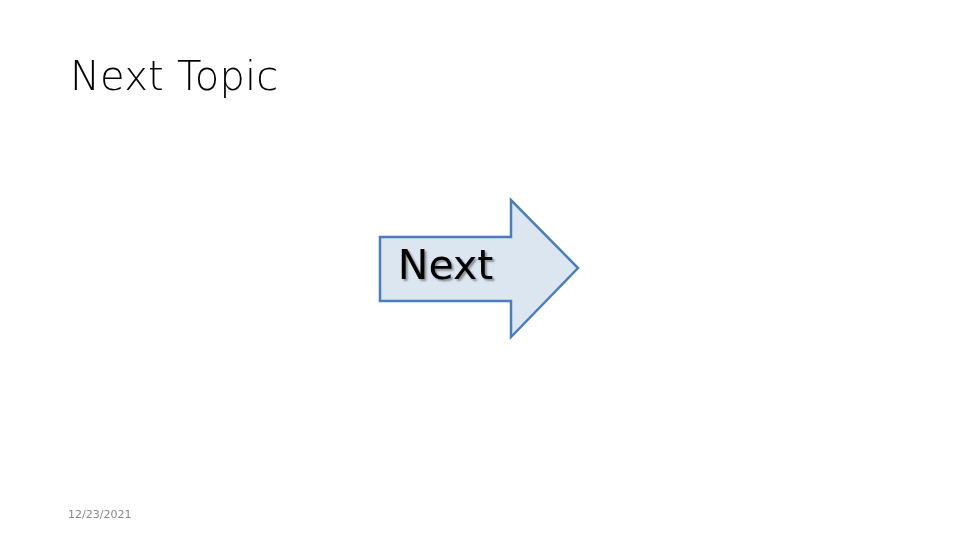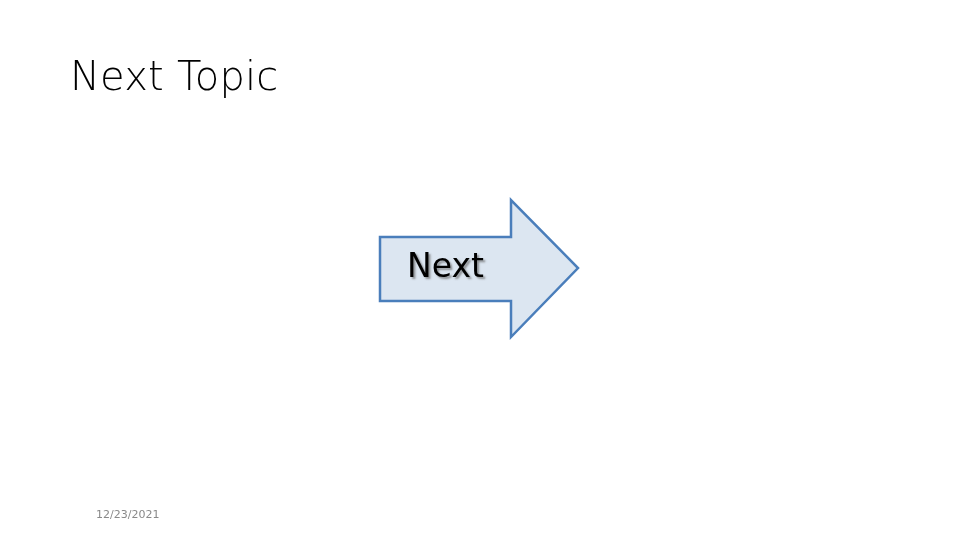--- a/index.html
+++ b/index.html
@@ -53,39 +53,38 @@
   #arrow-label {
     position: absolute;
     left: 380px;
     top: 237px;
     width: 131px;
     height: 56px;
     display: flex;
     align-items: center;
     justify-content: center;
     font-family: "DejaVu Sans", sans-serif;
-    font-size: 33px;
+    font-size: 41px;
     font-weight: 400;
     color: #000000;
     text-shadow: 2px 2px 2px rgba(100,100,100,0.65);
     white-space: nowrap;
     pointer-events: none;
   }
 
   
   #footer-date {
     position: absolute;
     left: 68px;
     top: 508px;
     font-family: "DejaVu Sans", sans-serif;
     font-size: 11px;
     font-weight: 400;
     color: #898989;
     white-space: nowrap;
-    margin-left: 28px;
   }
 </style>
 </head>
 <body>
 
 <div id="slide" style="background: rgb(255, 255, 255); padding-left: 8px;">
 
   <div id="slide-title">Next Topic</div>
 
   <div id="arrow-graphic">

